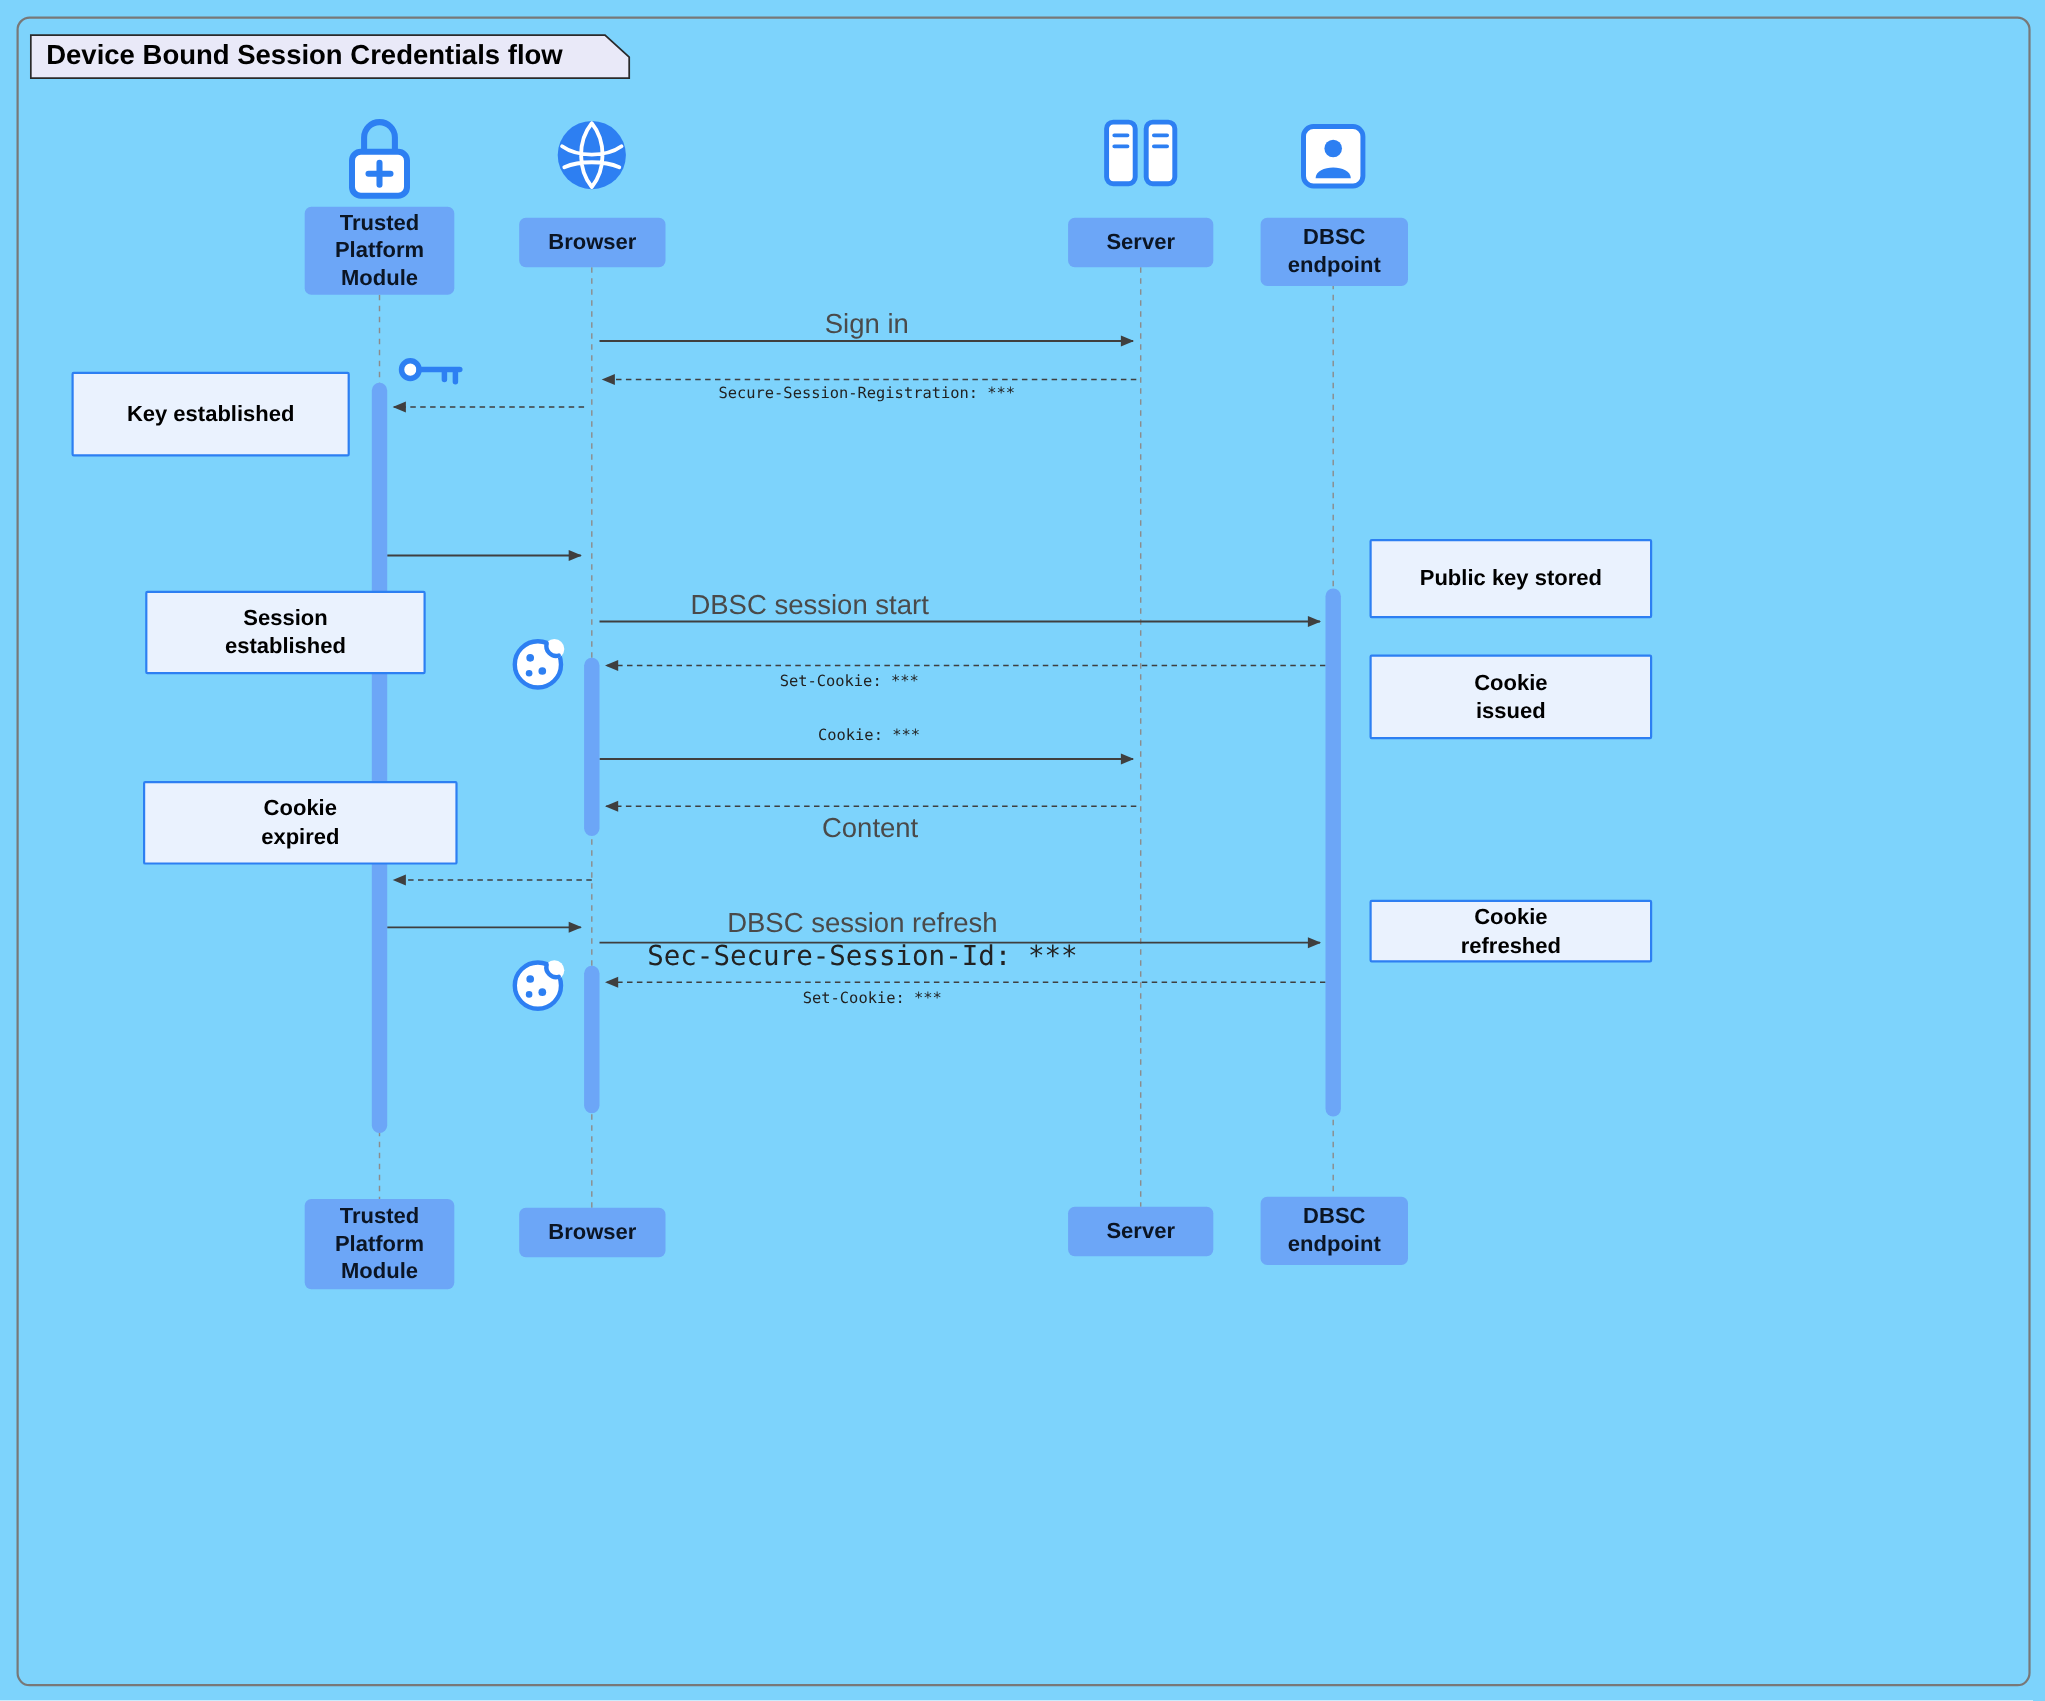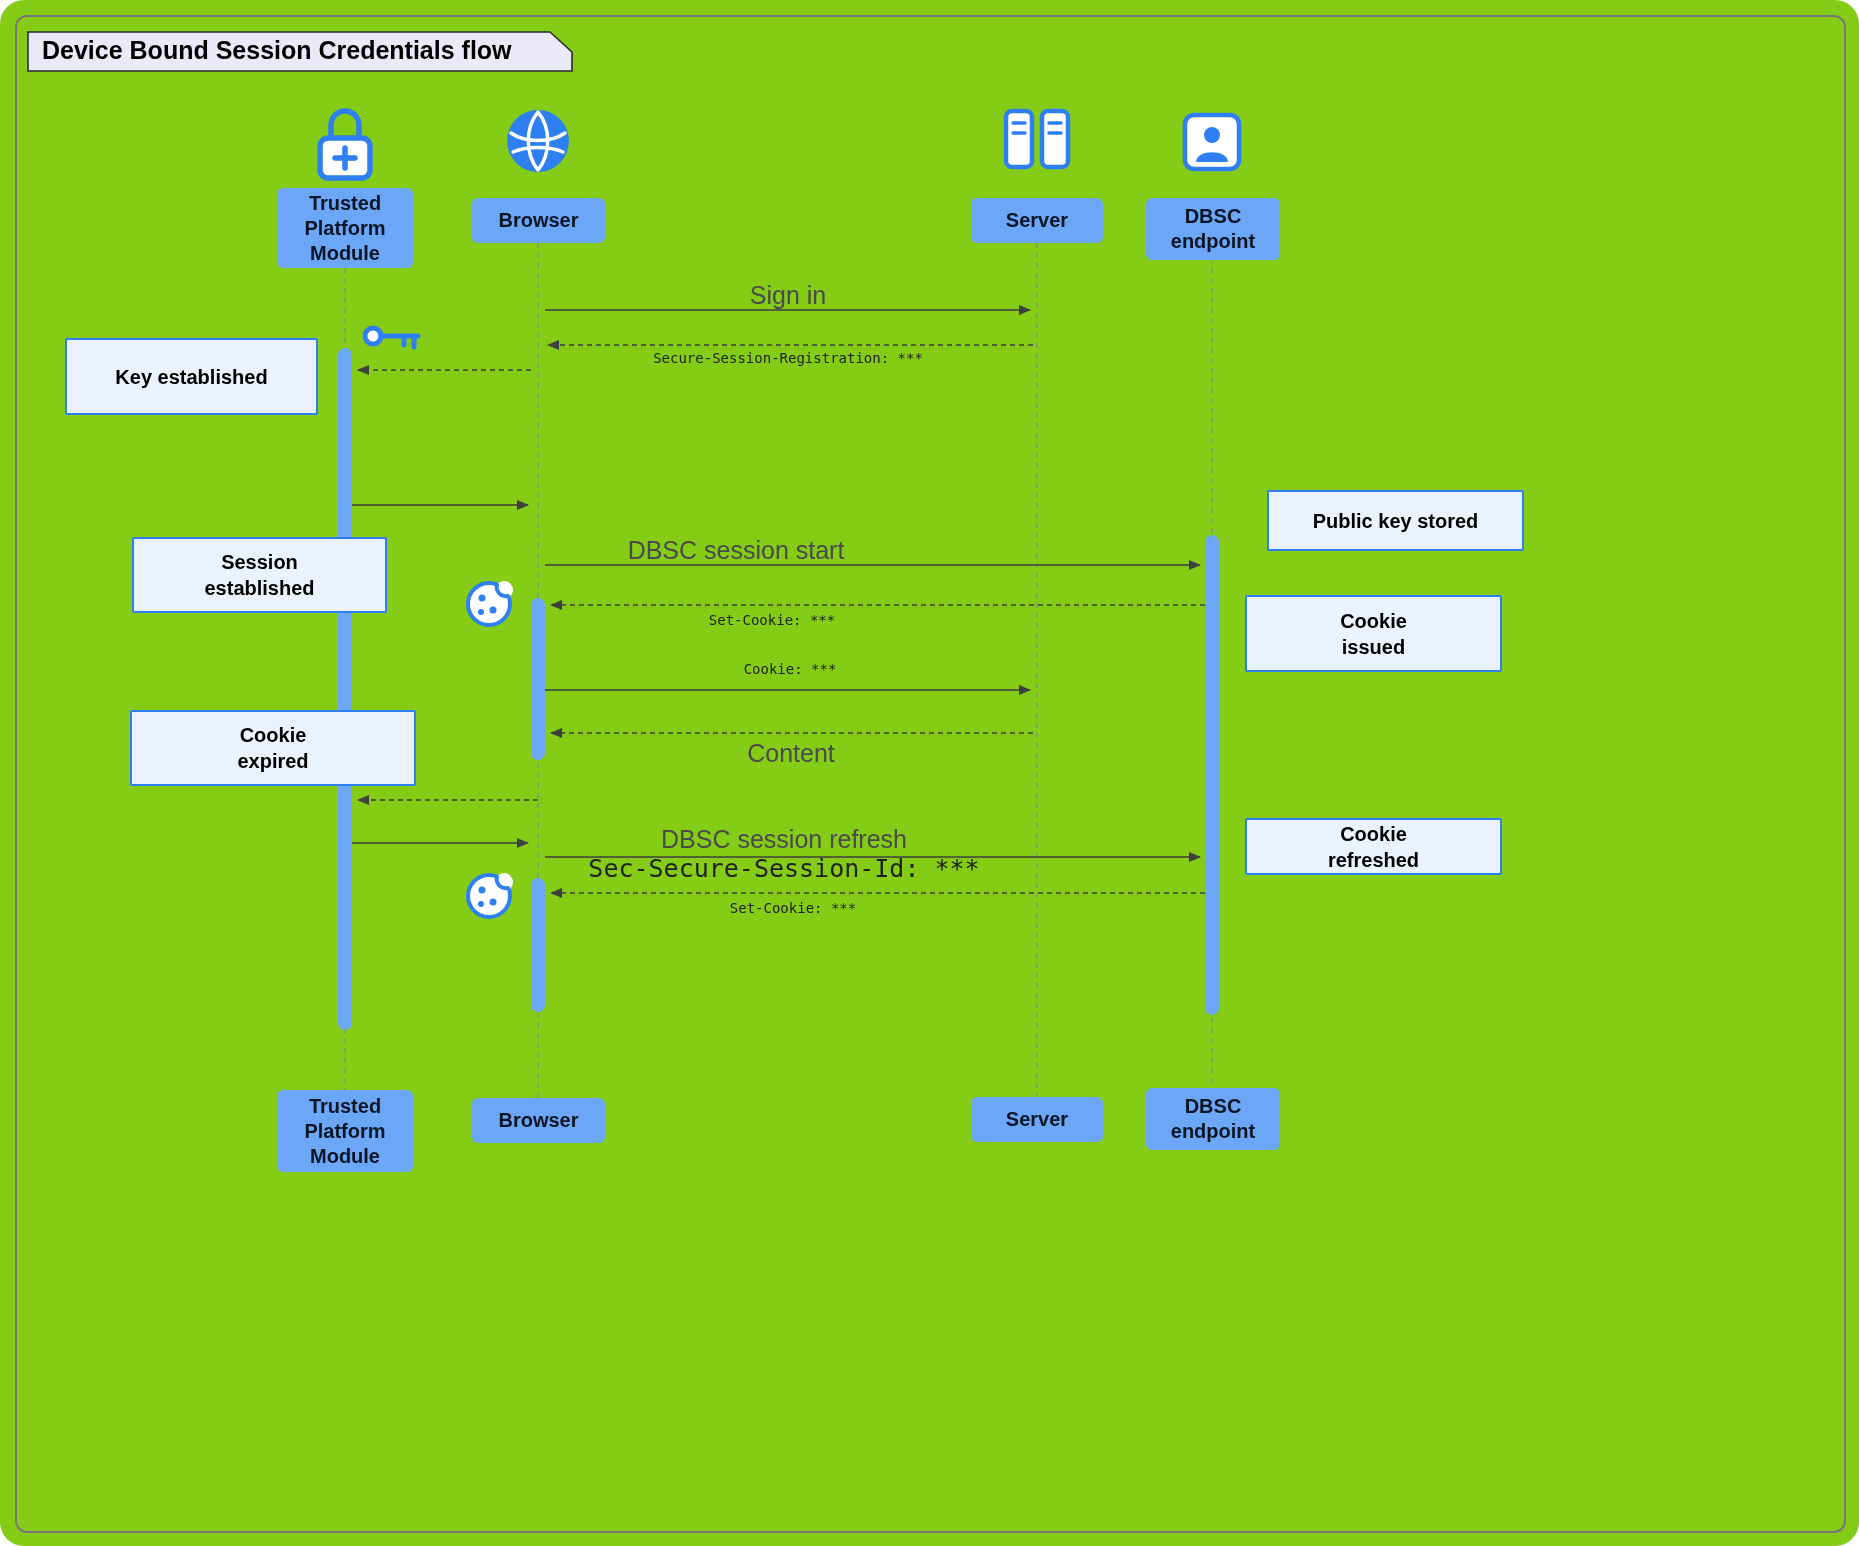--- a/index.html
+++ b/index.html
@@ -6,21 +6,21 @@
     --accent:#2D7FF2;
     --participant-fill:#6CA6F7;
     --activation-fill:#6CA6F7;
     --note-fill:#EAF2FE;
     --note-border:#2D7FF2;
     --line:#3f3f3f;
     --title-fill:#E9E9F8;
   }
   html,body{margin:0;padding:0;background:#fff;}
   body{font-family:"Liberation Sans",sans-serif;color:#111;}
-  .canvas{position:relative;width:1859px;height:1546px;background:#84cc16;overflow:hidden;border-radius:24px;}
+  .canvas{position:relative;width:1859px;height:1546px;background:#7dd3fc;overflow:hidden;}
   .frame{position:absolute;left:15px;top:15px;width:1827px;height:1514px;border:2px solid #787878;border-radius:12px;}
   .title-tab{position:absolute;left:27px;top:31px;width:548px;height:42px;}
   .title-text{position:absolute;left:42px;top:36px;font-size:25px;font-weight:700;color:#000;white-space:nowrap;}
   svg.layer{position:absolute;left:0;top:0;width:1859px;height:1546px;z-index:1;}
   .lifeline{stroke:#8c8c8c;stroke-width:1.3;stroke-dasharray:5 5;fill:none;}
   .msg{stroke:var(--line);stroke-width:1.6;fill:none;}
   .msg.dashed{stroke-dasharray:5 4;stroke-width:1.4;}
   .arrowhead{fill:var(--line);}
   .act-bar{position:absolute;width:14px;background:var(--activation-fill);border-radius:7px;z-index:2;}
   .participant{position:absolute;background:var(--participant-fill);border-radius:6px;display:flex;align-items:center;justify-content:center;text-align:center;font-weight:700;font-size:20px;line-height:1.25;color:#0b1524;z-index:3;padding:2px 4px;box-sizing:border-box;}
@@ -154,21 +154,21 @@
 
   <div class="note" style="left:65px;top:338px;width:253px;height:77px;">
       <span class="t">Key established</span>
     </div>
   <div class="note w120" style="left:132px;top:537px;width:255px;height:76px;">
       <span class="t">Session established</span>
     </div>
   <div class="note w90" style="left:130px;top:710px;width:286px;height:76px;">
       <span class="t">Cookie expired</span>
     </div>
-  <div class="note" style="left:1245px;top:490px;width:257px;height:61px;margin-left:22px;">
+  <div class="note" style="left:1245px;top:490px;width:257px;height:72px;">
       <span class="t">Public key stored</span>
     </div>
   <div class="note w80" style="left:1245px;top:595px;width:257px;height:77px;">
       <span class="t">Cookie issued</span>
     </div>
   <div class="note w112" style="left:1245px;top:818px;width:257px;height:57px;">
       <span class="t">Cookie refreshed</span>
     </div>
 
   <div class="msg-label" style="left:788px;top:281px;">Sign in</div>

